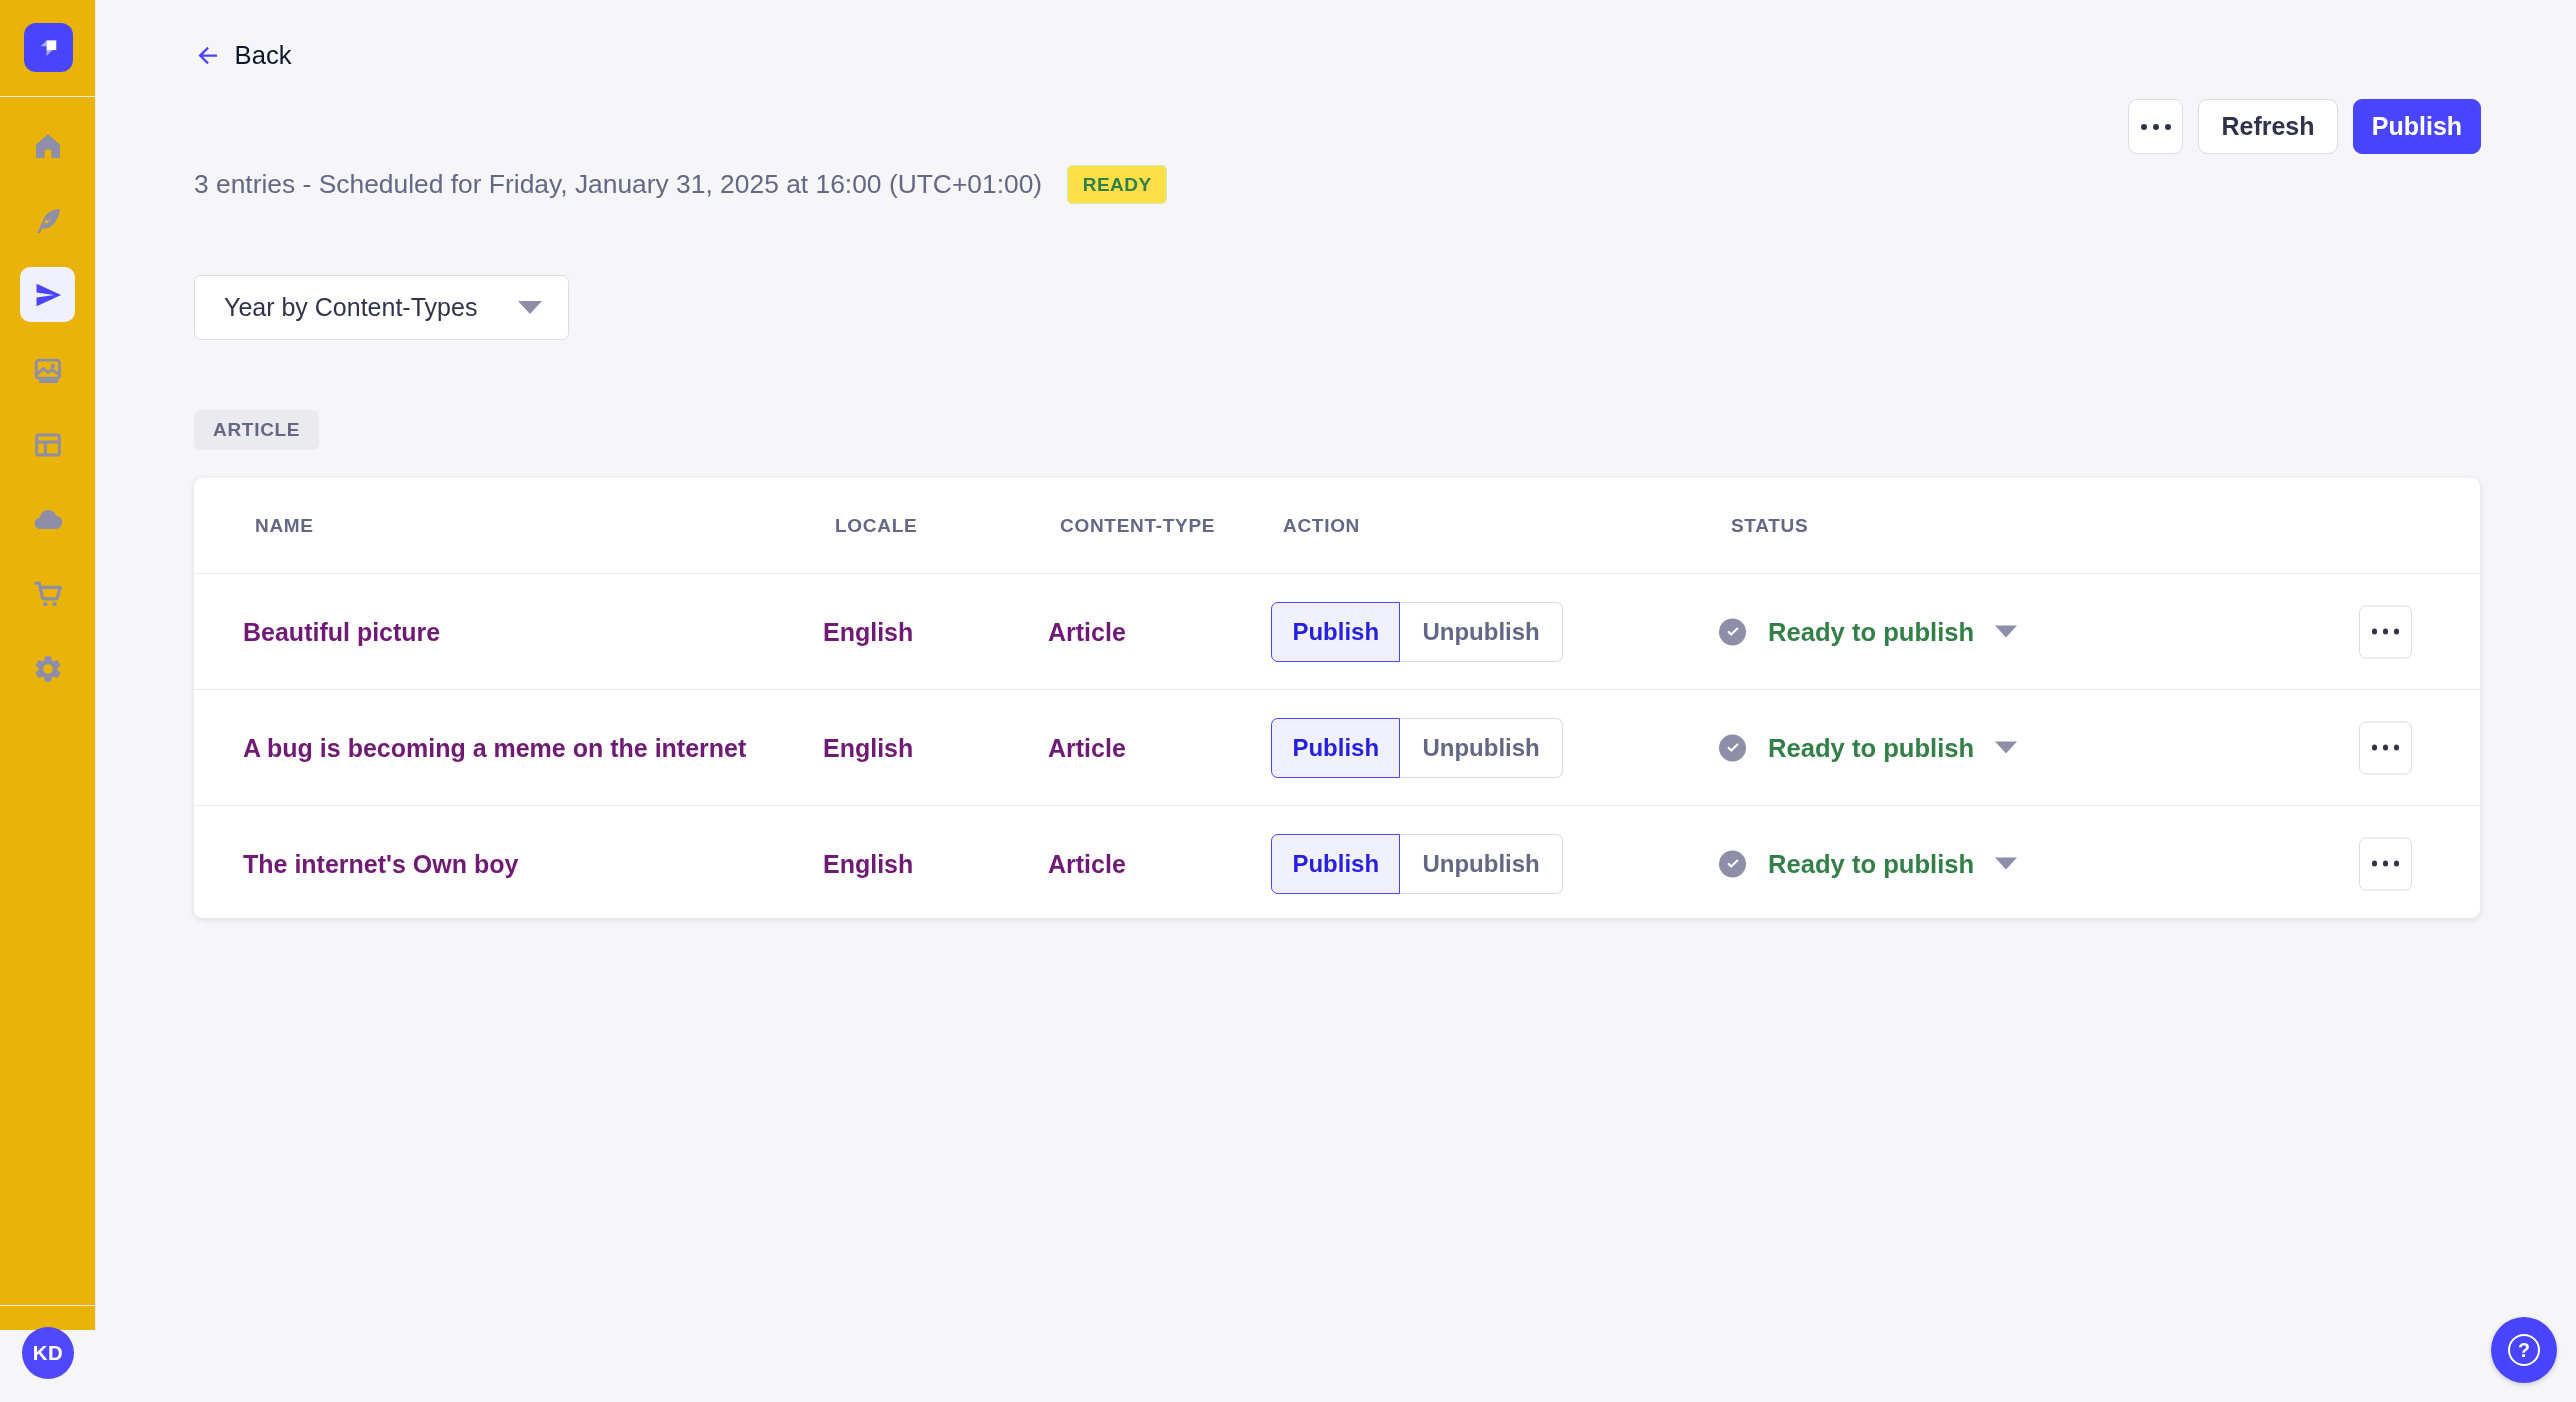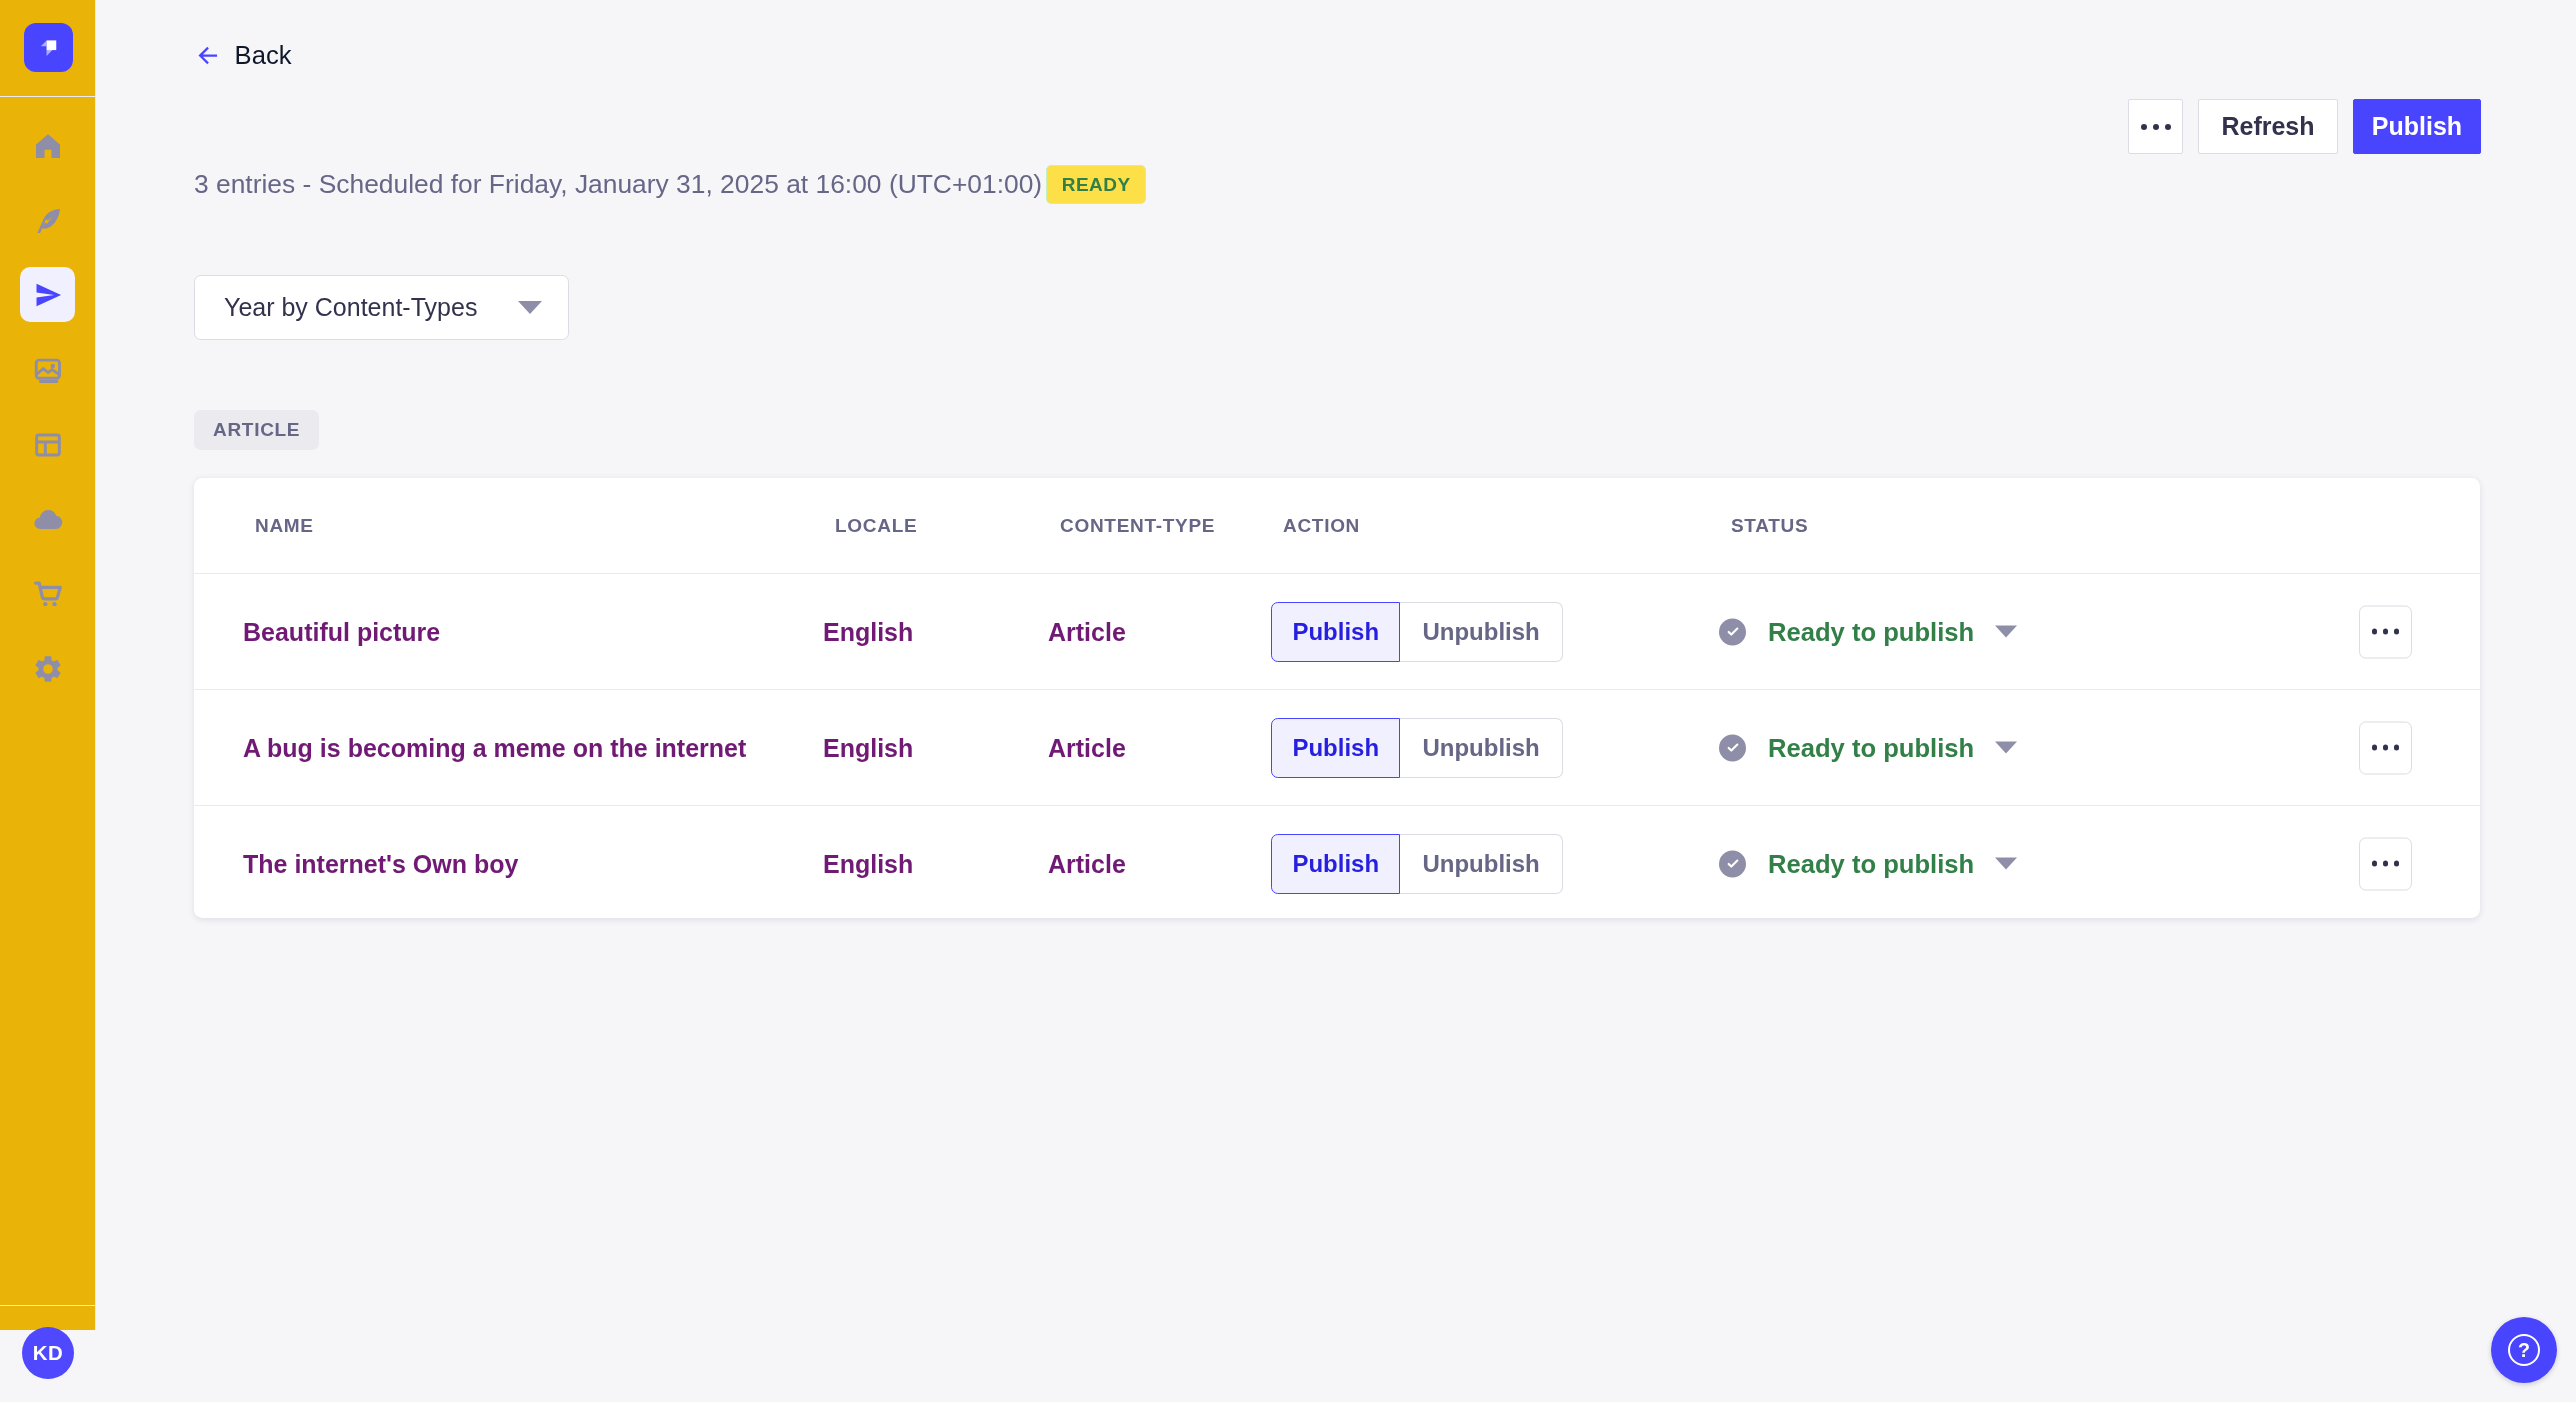--- a/index.html
+++ b/index.html
@@ -12,25 +12,25 @@
   .sb-divider{position:absolute;left:0;width:95px;height:0.9px;background:#eaeaef;}
   .nav-item{position:absolute;left:20.4px;width:55px;height:55px;border-radius:10.2px;display:flex;align-items:center;justify-content:center;color:#8e8ea9;cursor:pointer;}
   .nav-item svg{width:32px;height:32px;}
   .nav-item.active{background:#f0f0ff;color:#4945ff;}
   .avatar{position:absolute;left:22px;top:1327px;width:52px;height:52px;border-radius:50%;background:#4f48ff;color:#ffffff;font-size:20.4px;font-weight:700;display:flex;align-items:center;justify-content:center;letter-spacing:0.4px;}
 
   
   .back-link{position:absolute;left:194px;top:41px;display:flex;align-items:center;gap:13.6px;color:#0f172a;font-size:25.6px;cursor:pointer;}
   .back-link svg{width:27px;height:27px;}
   .page-title{position:absolute;left:193px;top:97px;font-size:54px;font-weight:700;color:#32324d;letter-spacing:-0.4px;}
-  .subtitle-row{position:absolute;left:194px;top:164px;height:41px;display:flex;align-items:center;gap:4px;text-align:center;}
+  .subtitle-row{position:absolute;left:194px;top:164px;height:41px;display:flex;align-items:center;gap:25px;text-align:center;}
   .subtitle{font-size:26.4px;color:#666687;}
   .ready-badge{height:39px;padding:0 14.5px;background:#fde047;border:0.9px solid #c6f0c2;border-radius:5.1px;color:#328048;font-size:19px;font-weight:700;letter-spacing:0.5px;display:flex;align-items:center;box-sizing:border-box;}
 
-  .btn{display:flex;align-items:center;justify-content:center;border-radius:2px;box-sizing:border-box;font-size:25px;font-weight:600;cursor:pointer;}
+  .btn{display:flex;align-items:center;justify-content:center;border-radius:9px;box-sizing:border-box;font-size:25px;font-weight:600;cursor:pointer;}
   .more-btn{position:absolute;left:2128px;top:99px;width:55px;height:55px;background:#ffffff;border:0.9px solid #dcdce4;}
   .refresh-btn{position:absolute;left:2198px;top:99px;width:140px;height:55px;background:#ffffff;border:0.9px solid #dcdce4;color:#32324d;}
   .publish-btn{position:absolute;left:2353px;top:99px;width:128px;height:55px;background:#4945ff;border:0.9px solid #4945ff;color:#ffffff;}
 
   .dots{display:flex;align-items:center;justify-content:center;gap:6px;width:100%;height:100%;}
   .dots i{width:6px;height:6px;border-radius:50%;background:#32324d;}
 
   
   .group-select{position:absolute;left:194px;top:275px;width:375px;height:65px;background:#ffffff;border:0.9px solid #dcdce4;border-radius:6.8px;display:flex;align-items:center;justify-content:space-between;padding:0 25.6px 0 29px;box-sizing:border-box;font-size:25px;color:#32324d;cursor:pointer;}
   .caret{width:0;height:0;border-left:12px solid transparent;border-right:12px solid transparent;border-top:13.6px solid #8e8ea9;}

